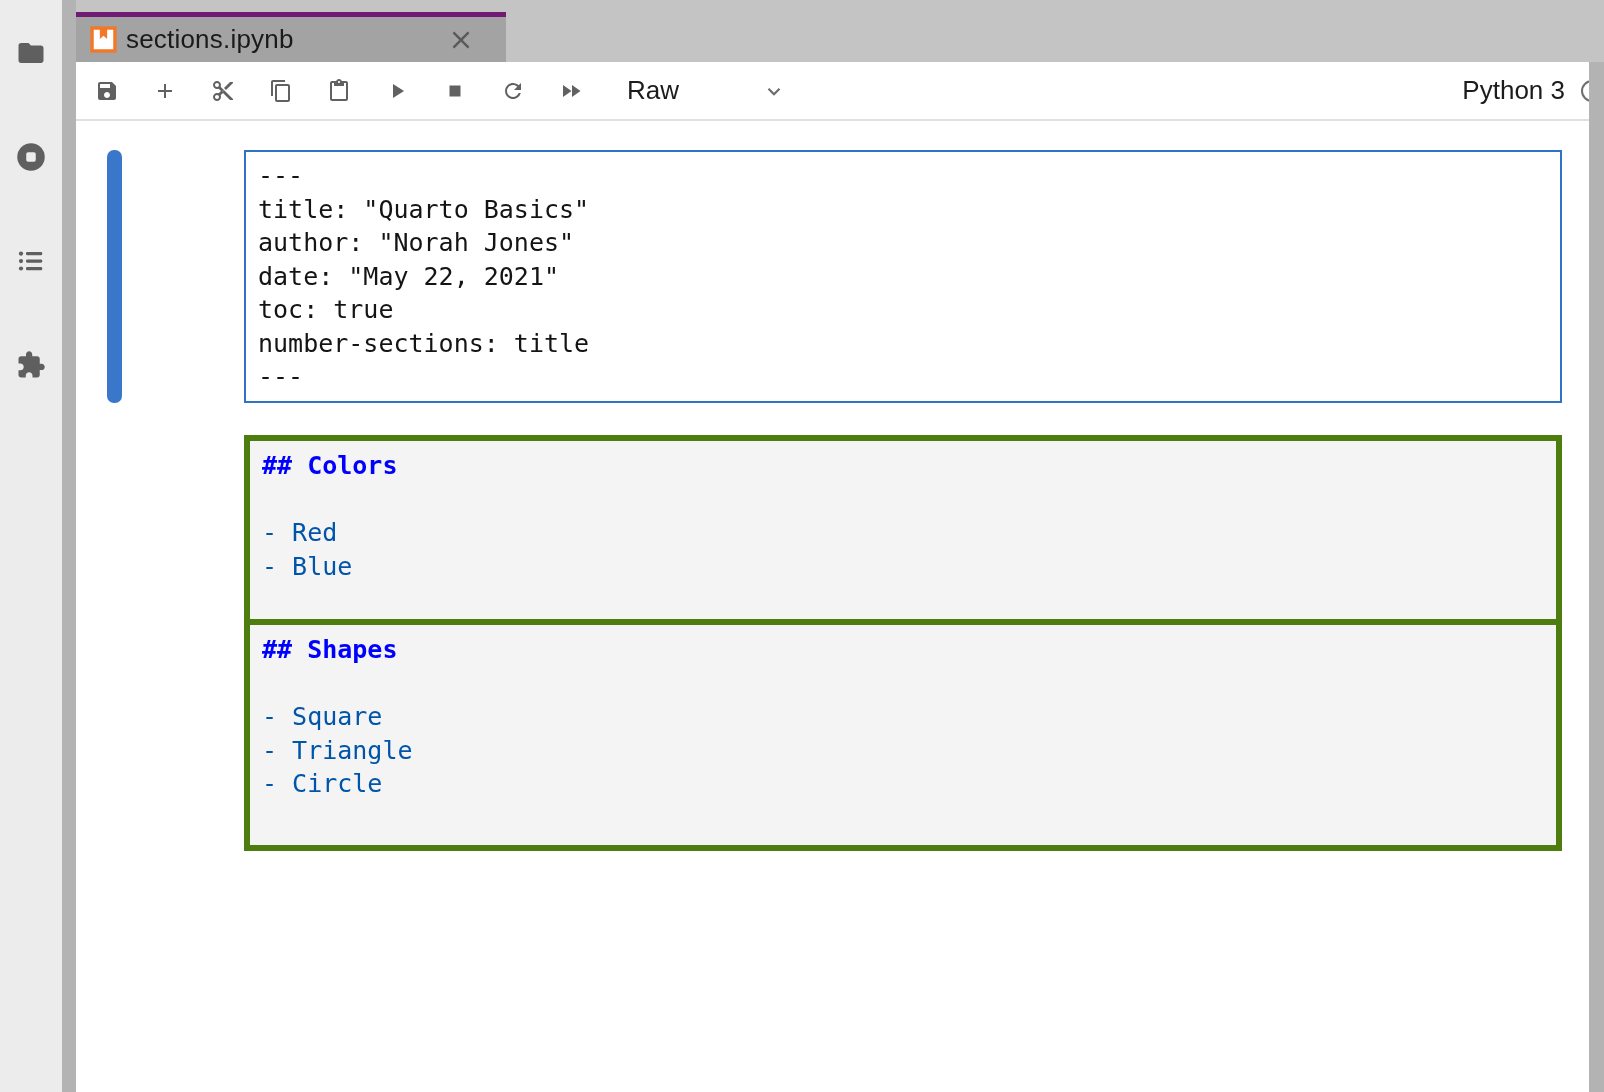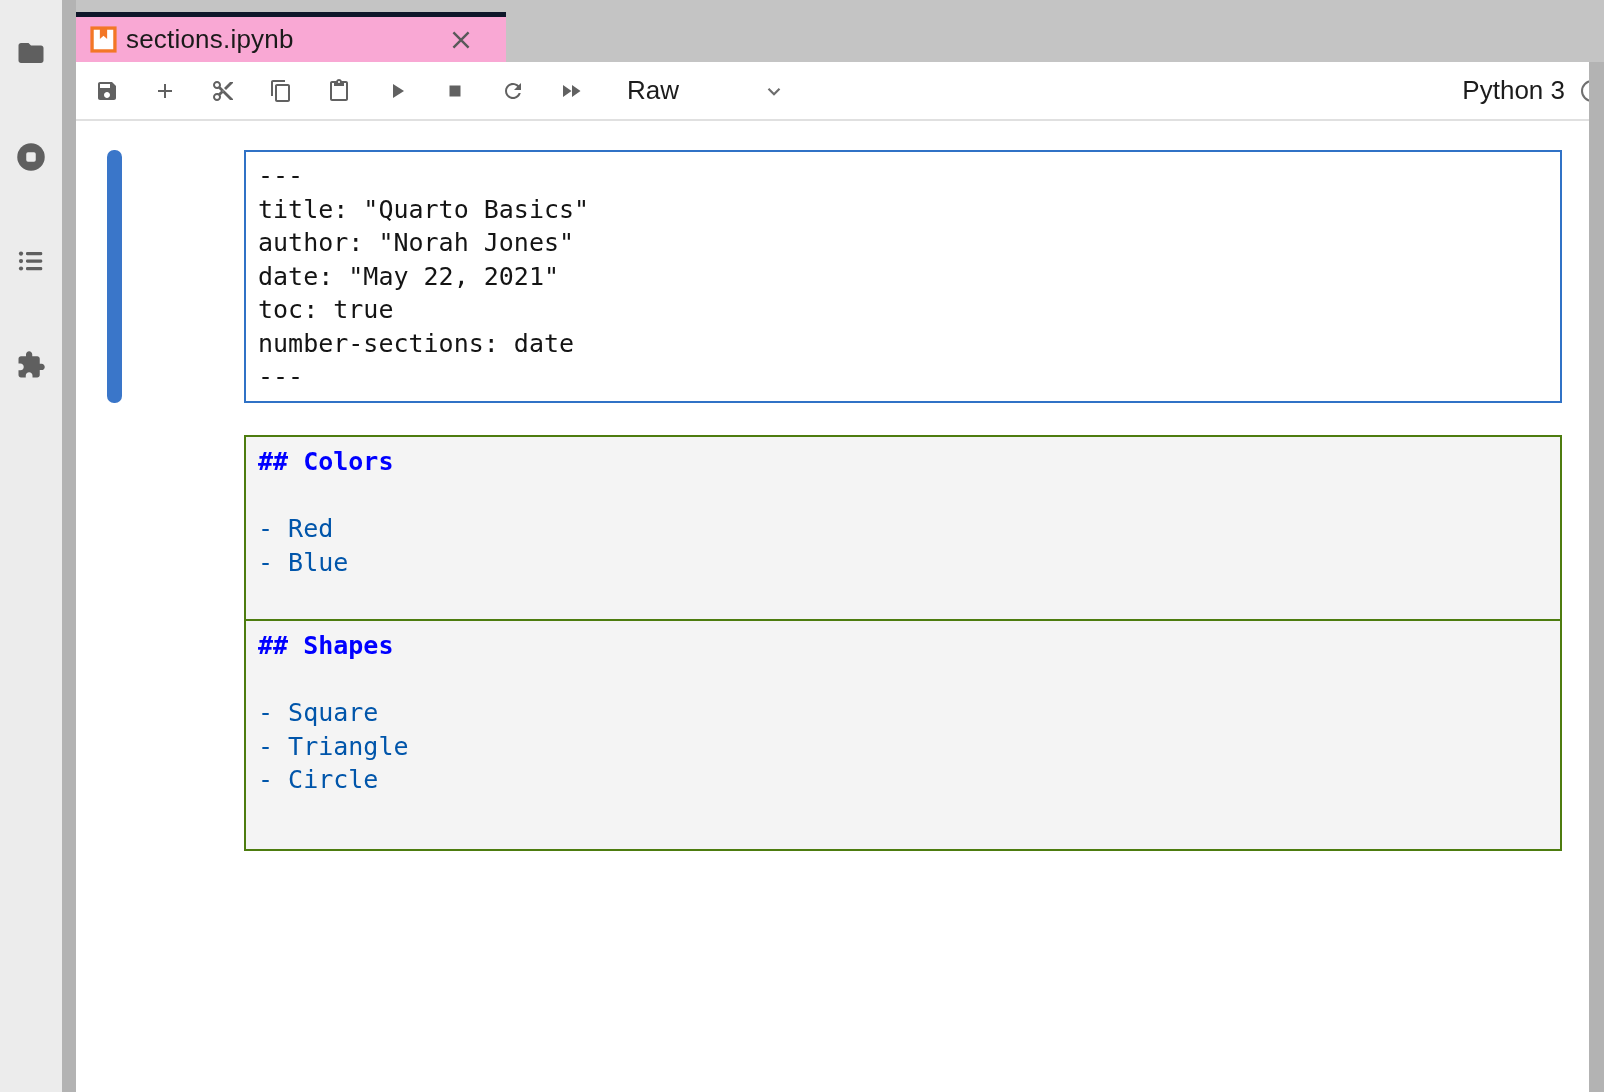--- a/index.html
+++ b/index.html
@@ -27,21 +27,21 @@
     background:#b3b3b3; z-index:3;
   }
   
   .main{ position:absolute; left:76px; top:0; width:1528px; height:1092px; }
   .tabbar{
     position:absolute; left:0; top:0; width:1528px; height:62px;
     background:#c4c4c4;
   }
   .tab{
     position:absolute; left:0; top:12px; width:430px; height:50px;
-    background:#f9a8d4; border-top:5px solid #0f172a;
+    background:#a3a3a3; border-top:5px solid #701a75;
     display:flex; align-items:center; padding:0 14px; cursor:pointer;
   }
   .nbicon{ width:27px; height:27px; display:inline-block; }
   .tabtitle{
     margin-left:9px; font-size:26px; color:#1a1a1a; letter-spacing:0.2px;
     white-space:nowrap;
   }
   .closebtn{
     margin-left:auto; margin-right:18px; width:26px; height:26px; cursor:pointer;
     display:flex; align-items:center; justify-content:center;
@@ -83,21 +83,21 @@
   .cell{ position:absolute; left:168px; width:1318px; cursor:text; }
   .cell-raw{
     top:29px; height:253px; background:#fff;
     border:2px solid #3072c6; padding:7px 10px 0 12px;
   }
   .cm-line{
     font-family:"DejaVu Sans Mono", monospace;
     font-size:25px; line-height:33.5px; white-space:pre; color:#141414;
   }
   .cell-md{
-    height:232px; background:#f4f4f4; border:2px solid #4d7c0f;
+    height:232px; background:#f4f4f4; border:6px solid #4d7c0f;
     padding:8px 10px 0 12px;
   }
   .cell-md .md-header{
     font-family:"DejaVu Sans Mono", monospace;
     font-size:25px; line-height:33.5px; white-space:pre;
     color:#0000ff; font-weight:bold;
   }
   .cell-md .md-blank{ height:33.5px; }
   .cell-md .md-item{
     font-family:"DejaVu Sans Mono", monospace;
@@ -223,21 +223,21 @@
     <div class="notebook">
 
       <div class="collapser"></div>
 
       <div class="cell cell-raw">
         <div class="cm-line">---</div>
         <div class="cm-line">title: "Quarto Basics"</div>
         <div class="cm-line">author: "Norah Jones"</div>
         <div class="cm-line">date: "May 22, 2021"</div>
         <div class="cm-line">toc: true</div>
-        <div class="cm-line">number-sections: date</div>
+        <div class="cm-line">number-sections: title</div>
         <div class="cm-line">---</div>
       </div>
 
       <div id="md-colors" class="cell cell-md">
         <div class="md-header">## Colors</div>
         <div class="md-blank"></div>
         <div class="md-item">- Red</div>
         <div class="md-item">- Blue</div>
       </div>
 

